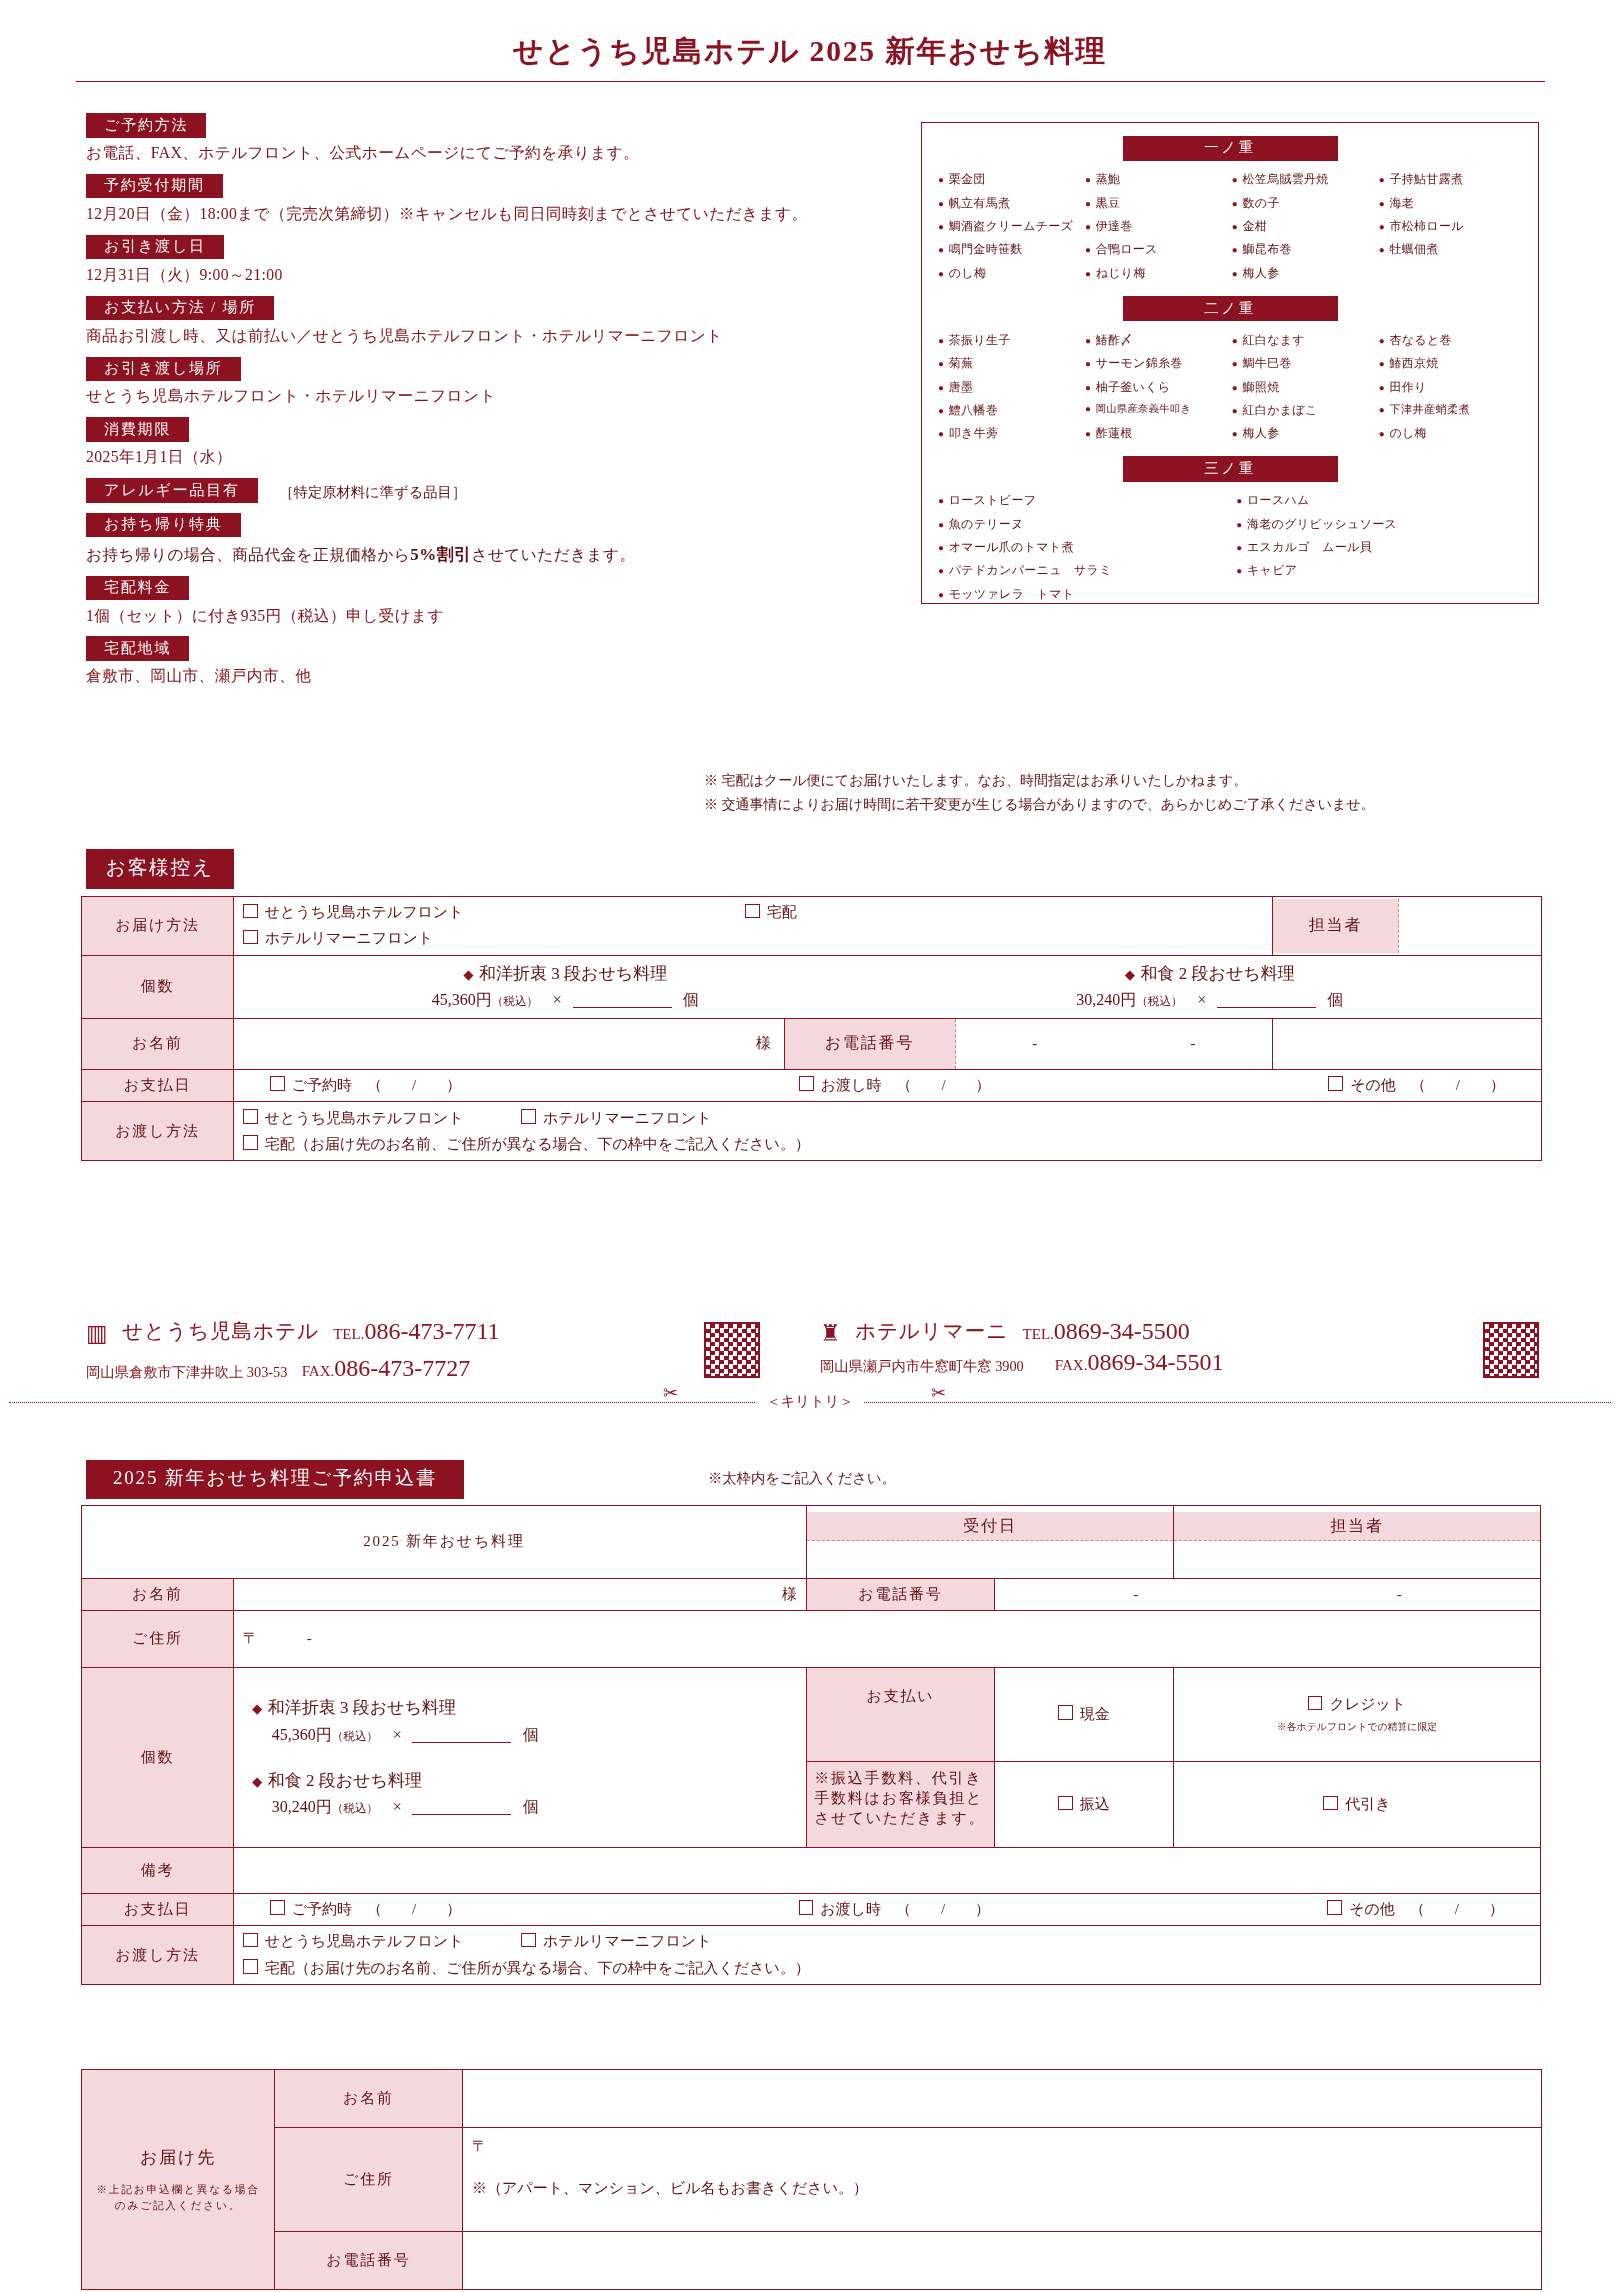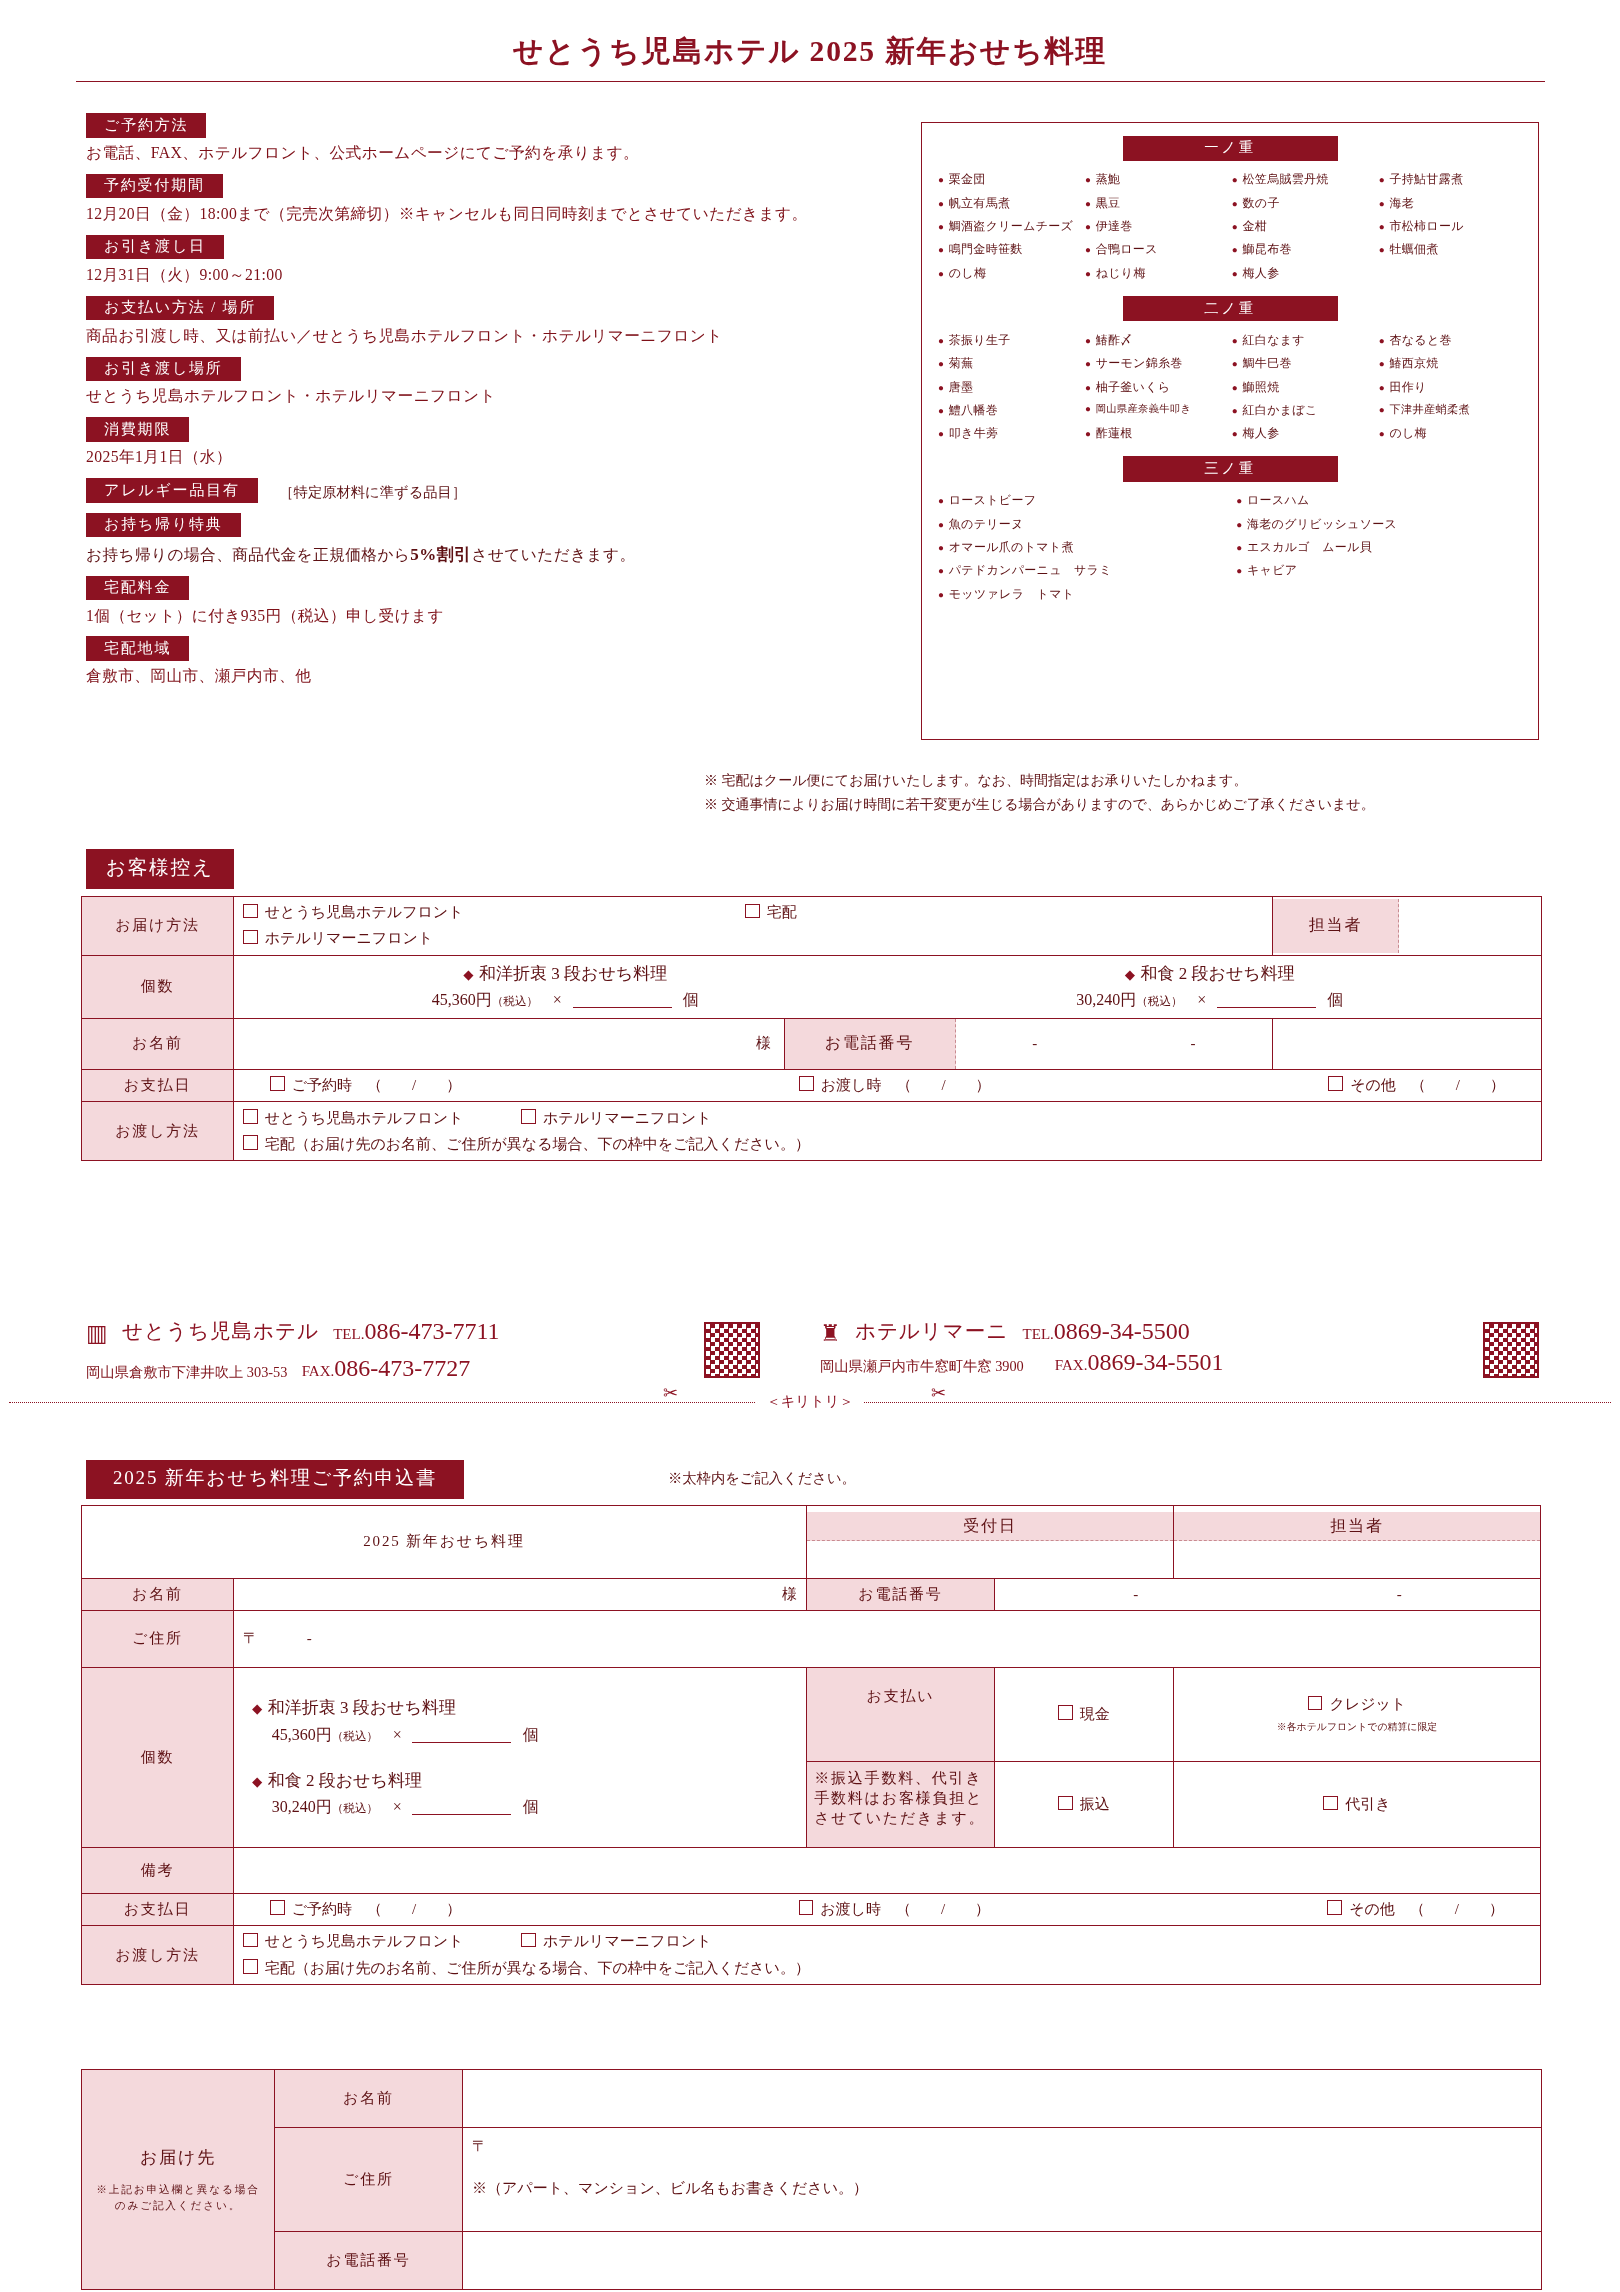--- a/index.html
+++ b/index.html
@@ -34,21 +34,21 @@
   .blk{margin-bottom:9.9px;}
 
   .allergy-row{display:flex;align-items:flex-start;gap:18px;}
   .allergy-note{font-size:14.3px;color:#5d1013;padding-top:3.6px;}
   .allergy-items{font-size:15.7px;color:#5d1013;letter-spacing:0.9px;}
 
   b.em{font-weight:bold;font-size:17px;}
 
   
   .menu-box{
-    position:absolute;left:921px;top:122px;width:618px;height:618px;
+    position:absolute;left:921px;top:122px;width:618px;height:482px;
     border:1.8px solid #8c1222;box-sizing:border-box;padding:12.5px 16px;
   }
   .menu-tier-hdr{
     display:block;margin:0 auto 10.7px auto;background:#8c1222;color:#fff;
     font-size:14.3px;text-align:center;width:215px;padding:2.7px 0 3.6px 0;letter-spacing:2.7px;
   }
   .menu-grid{display:grid;grid-template-columns:repeat(4,1fr);column-gap:3.6px;row-gap:6.3px;margin-bottom:14.3px;}
   .menu-grid.three{grid-template-columns:1fr 1fr;column-gap:12.5px;}
   .mi{font-size:12px;color:#5d1013;display:flex;align-items:baseline;letter-spacing:0.3px;white-space:nowrap;}
   .dot{color:#8c1222;font-size:9.9px;margin-right:4.5px;line-height:1;}
@@ -88,21 +88,21 @@
   .cut-line{position:absolute;left:0;top:1402px;width:1620px;text-align:center;}
   .cut-line .dots{border-top:1.8px dotted #8c1222;margin:0 9px;}
   .cut-label{font-size:14.3px;color:#8c1222;background:#fff;padding:0 10.7px;position:relative;top:-10.7px;}
   .scissor{position:absolute;font-size:18px;color:#8c1222;top:-19.7px;}
 
   
   .form-hdr{
     position:absolute;left:86px;top:1460px;background:#8c1222;color:#fff;
     font-size:19px;padding:5.4px 27px 7.2px 27px;letter-spacing:1.8px;
   }
-  .form-note{position:absolute;left:668px;top:1469px;font-size:14.3px;color:#5d1013;}
+  .form-note{position:absolute;left:708px;top:1469px;font-size:14.3px;color:#5d1013;}
 
   .tbl2{
     position:absolute;left:81px;top:1505px;width:1460px;border-collapse:collapse;table-layout:fixed;
   }
   .tbl2 td{border:1.3px solid #8c1222;padding:6.3px 9px;font-size:15px;color:#5d1013;vertical-align:middle;}
   .bigtitle{font-size:24px;text-align:center;color:#5d1013;letter-spacing:1.8px;}
   .pay-note{font-size:10.3px;line-height:1.35;color:#5d1013;}
   .tiny{font-size:9.9px;color:#5d1013;}
 
   .tbl3{

